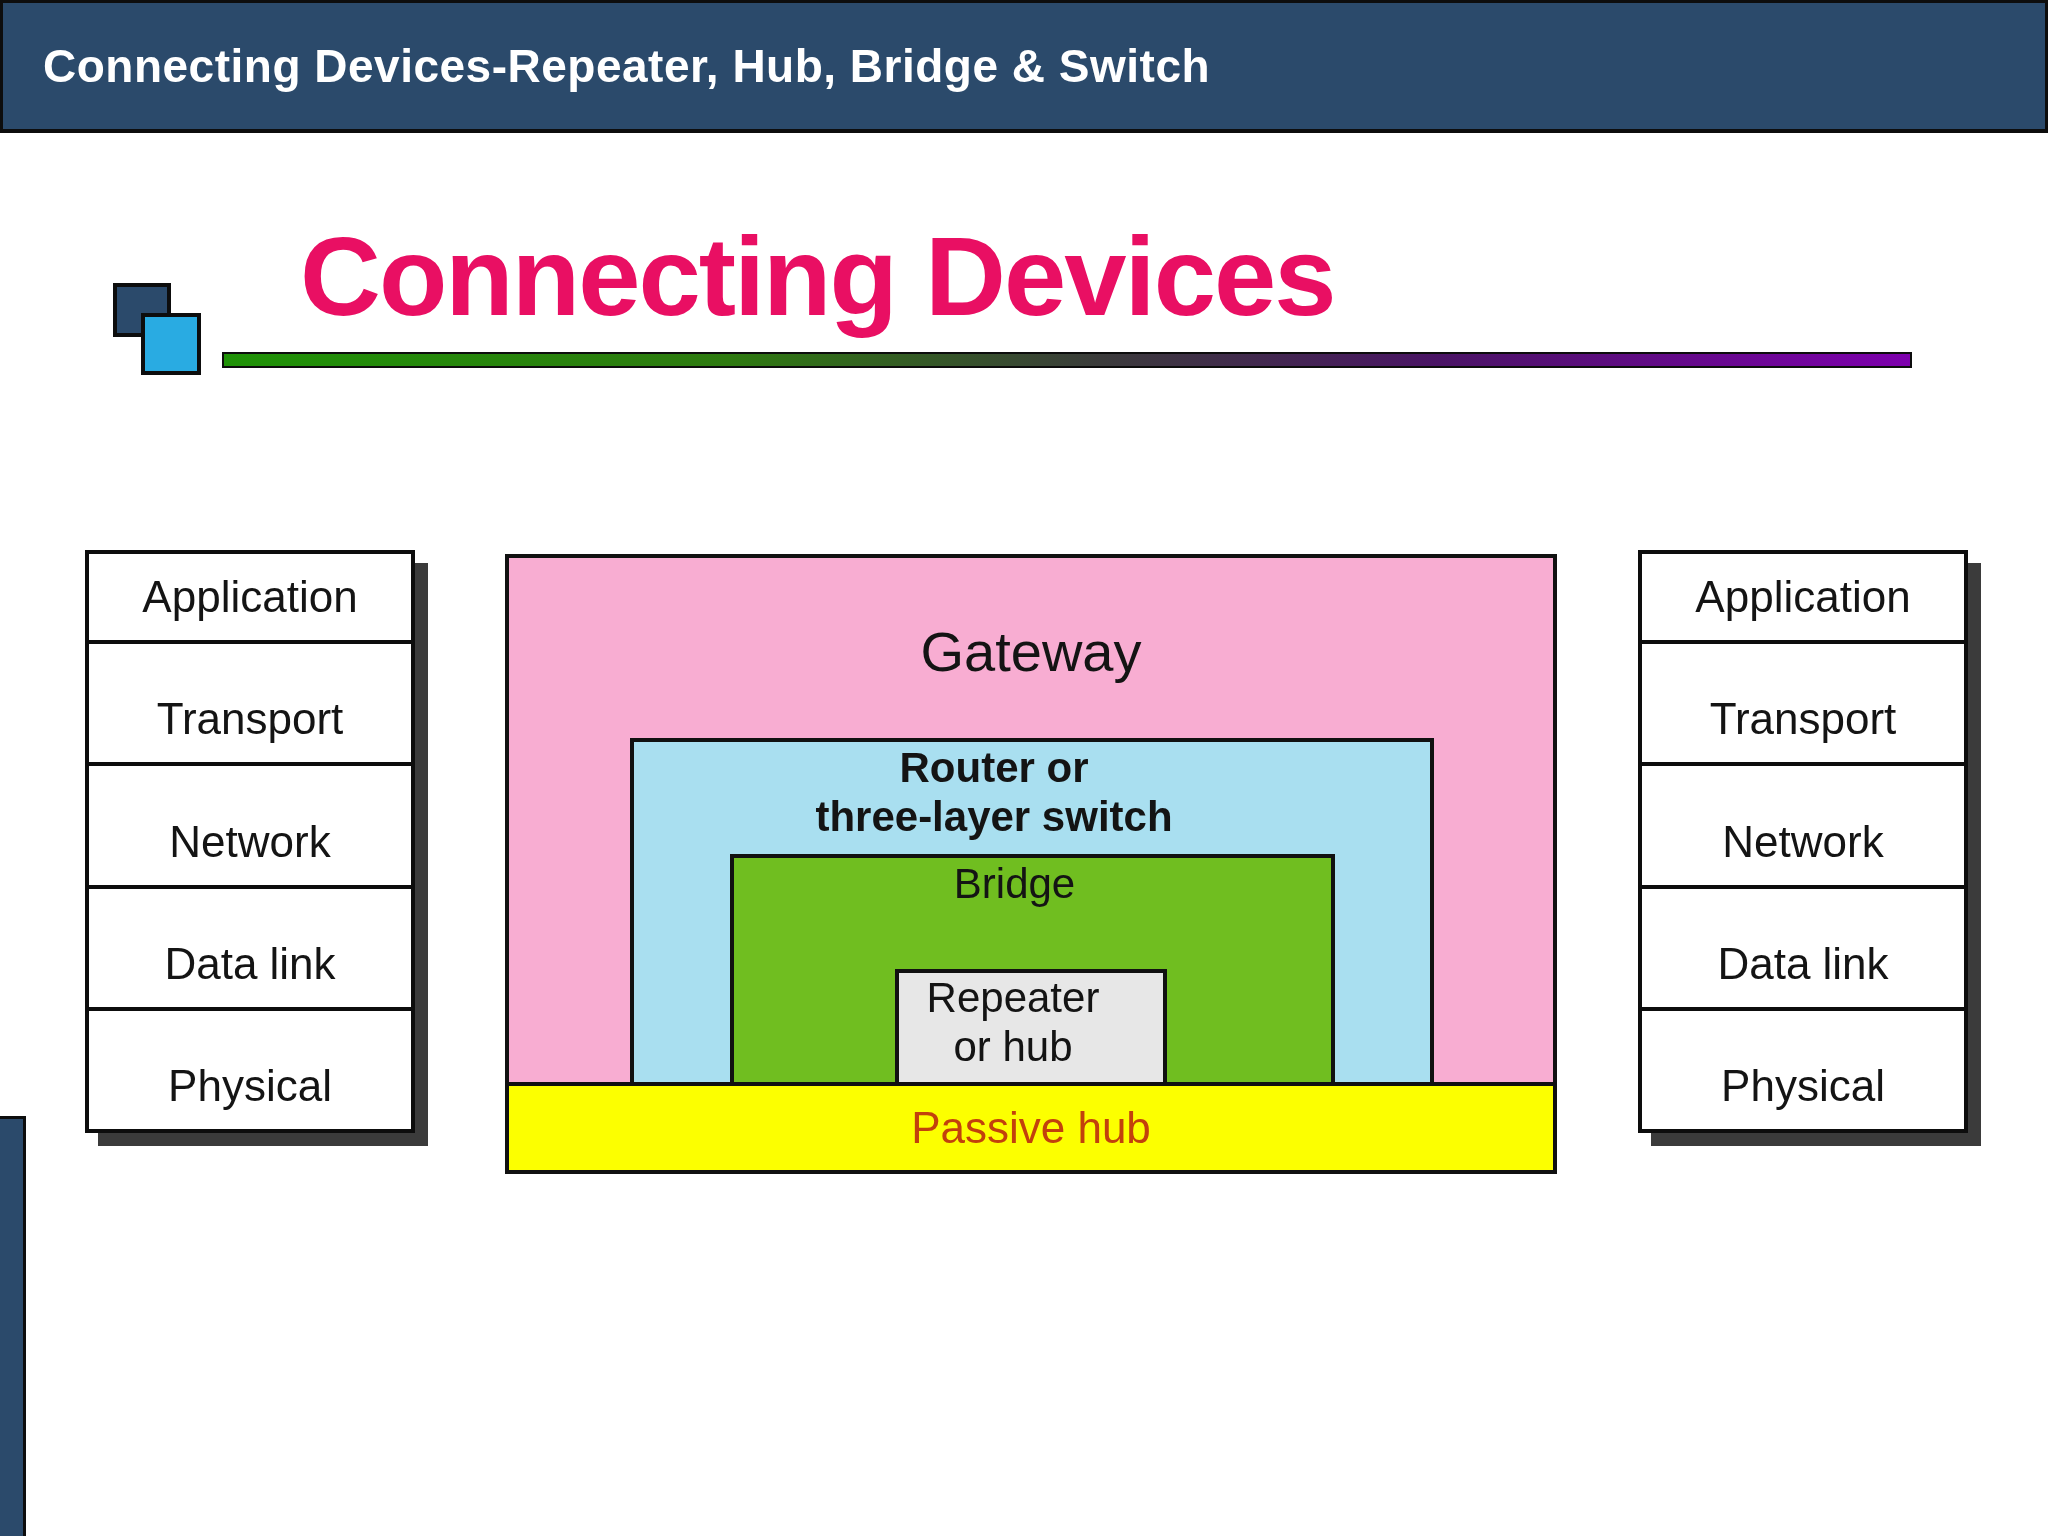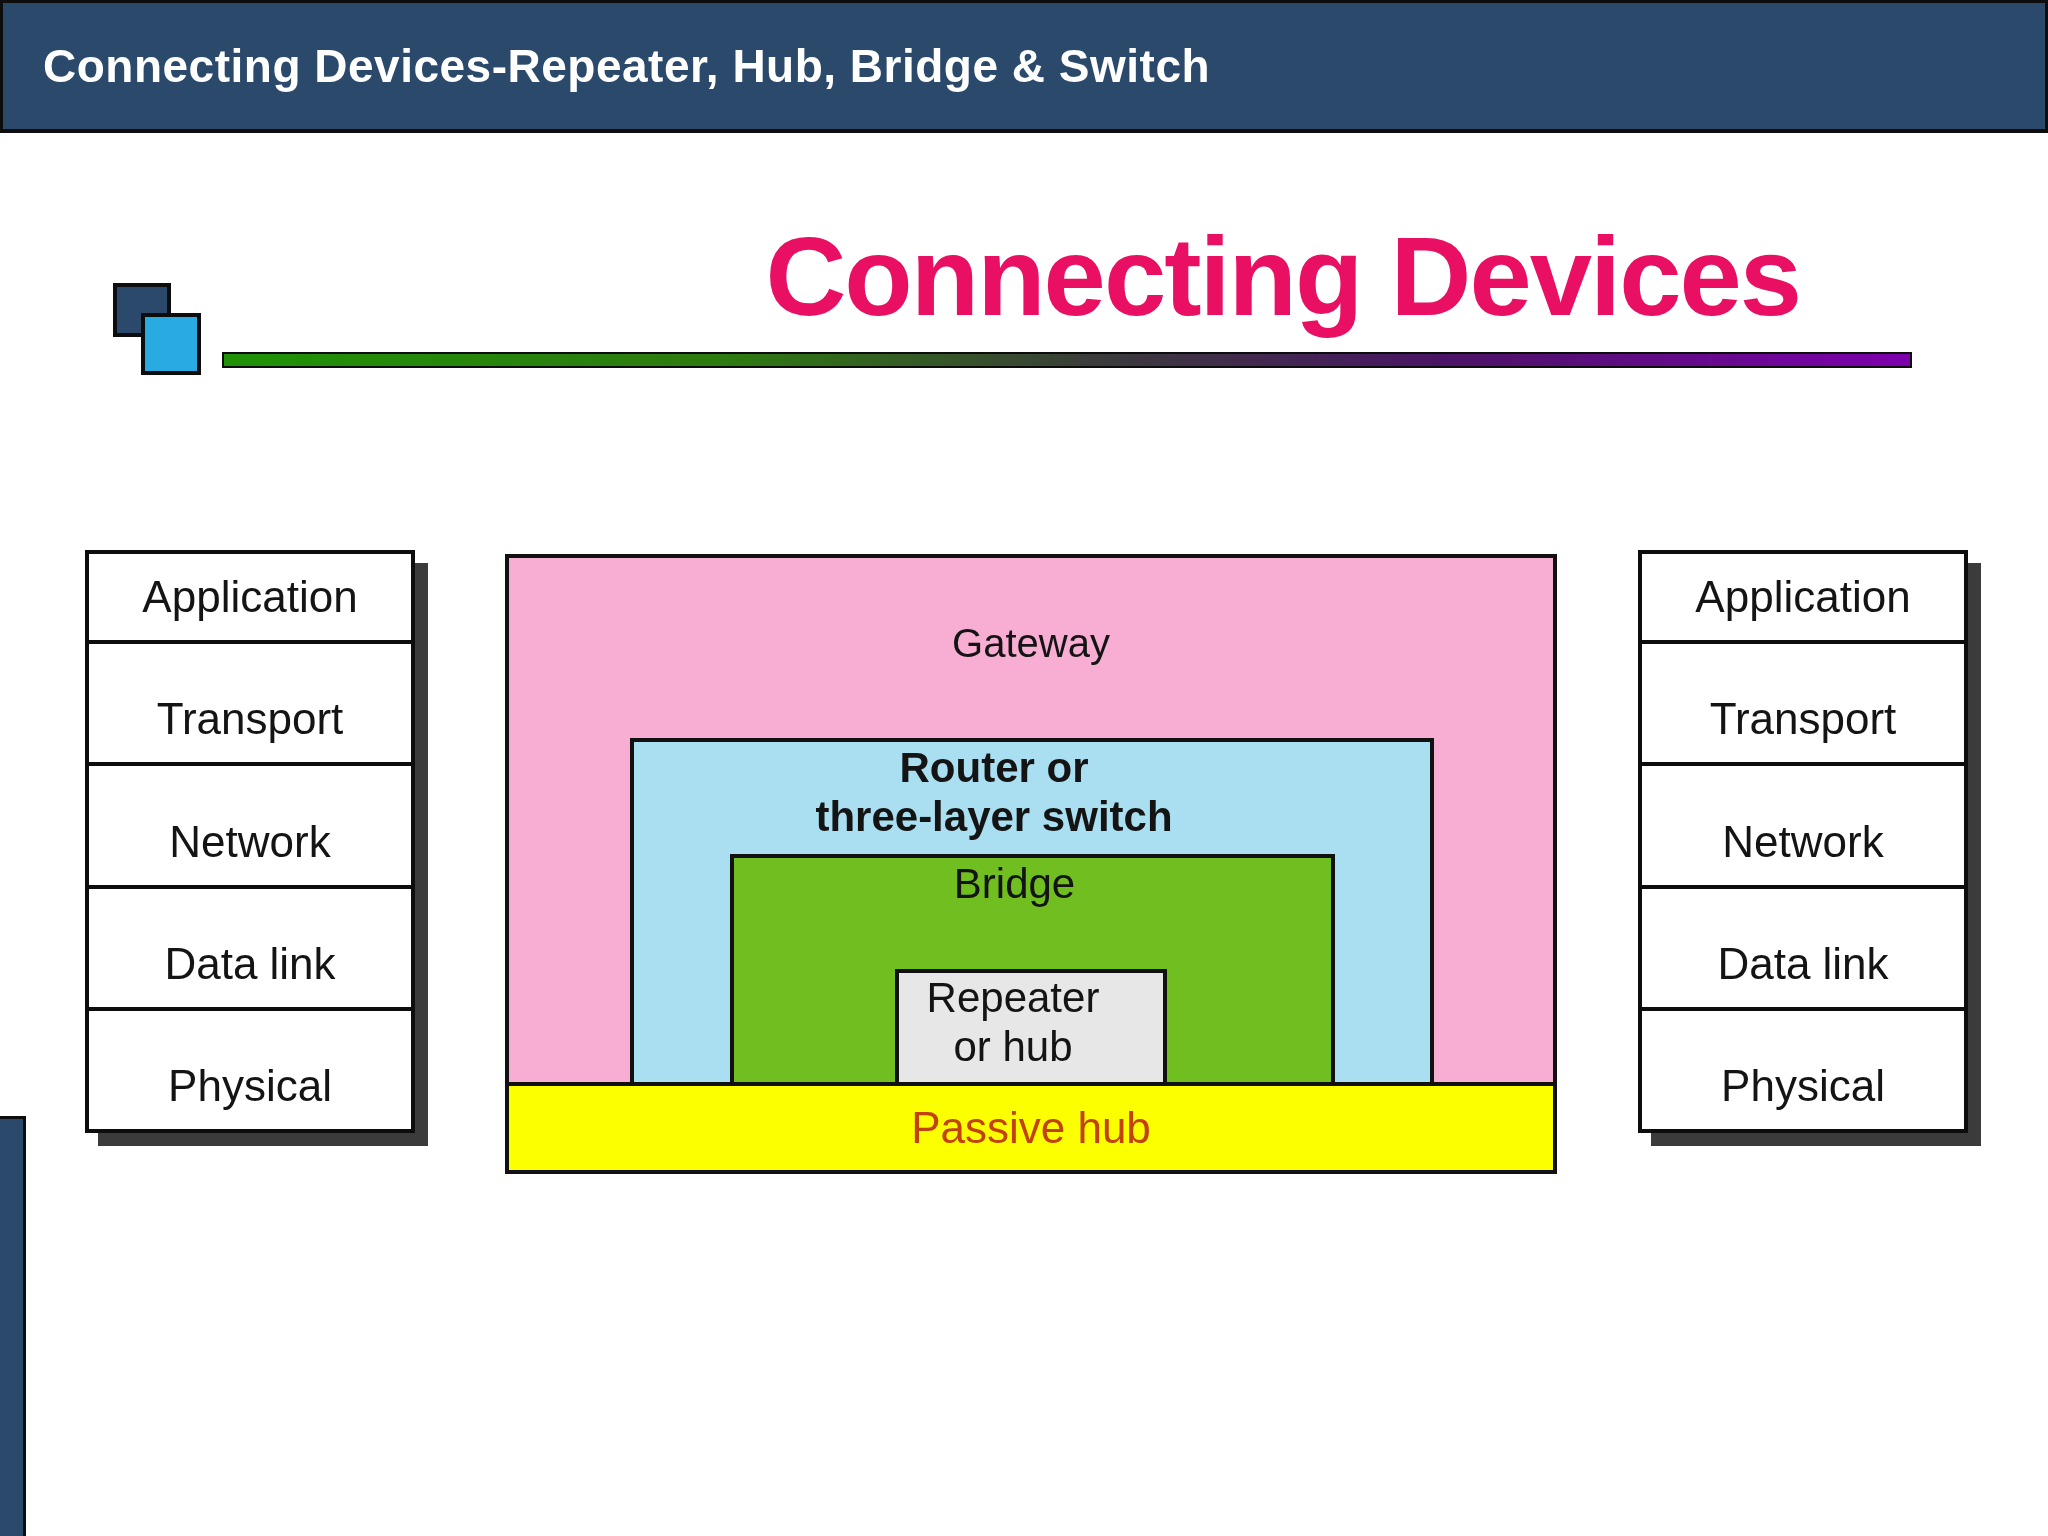--- a/index.html
+++ b/index.html
@@ -12,21 +12,21 @@
     position:absolute;left:0;top:0;width:2048px;height:133px;box-sizing:border-box;
     background:#2B4A6B;border:3px solid #0d0d0d;border-bottom-width:4px;
     display:flex;align-items:center;
   }
   .header .htitle{
     color:#ffffff;font-size:46px;font-weight:bold;letter-spacing:0.5px;padding-left:40px;
     white-space:nowrap;
   }
   
   .slide-title{
-    position:absolute;left:300px;top:218px;width:1500px;text-align:right;
+    position:absolute;left:300px;top:218px;width:1500px;text-align:left;
     color:#E90F63;font-size:112px;font-weight:bold;letter-spacing:-2px;line-height:1.05;
     white-space:nowrap;
   }
   .sq-dark{
     position:absolute;left:113px;top:283px;width:58px;height:54px;box-sizing:border-box;
     background:#2B4A6B;border:4px solid #0d0d0d;z-index:1;
   }
   .sq-light{
     position:absolute;left:141px;top:313px;width:60px;height:62px;box-sizing:border-box;
     background:#29ABE2;border:4px solid #0d0d0d;z-index:2;
@@ -55,21 +55,21 @@
   .router-box{left:630px;top:738px;width:804px;height:344px;background:#A9DFF0;}
   .bridge-box{left:730px;top:854px;width:605px;height:228px;background:#70BE20;}
   .repeater-box{left:895px;top:969px;width:272px;height:113px;background:#E7E7E7;}
   .passive-hub{
     position:absolute;left:505px;top:1082px;width:1052px;height:92px;box-sizing:border-box;
     background:#FCFF00;border:4px solid #111;
     display:flex;align-items:center;justify-content:center;
     font-size:44px;color:#c2410c;
   }
   .diag-label{
-    position:absolute;text-align:center;color:#141414;font-size:40px;line-height:1.16;
+    position:absolute;text-align:center;color:#141414;font-size:56px;line-height:1.16;
     z-index:5;
   }
   .lbl-gateway{left:505px;top:620px;width:1052px;}
   .lbl-router{left:630px;top:744px;width:728px;font-size:42px;font-weight:bold;}
   .lbl-bridge{left:712px;top:860px;width:605px;font-size:42px;}
   .lbl-repeater{left:895px;top:974px;width:236px;font-size:42px;}
   
   .accent-bar{
     position:absolute;left:-6px;top:1116px;width:32px;height:426px;box-sizing:border-box;
     background:#2B4A6B;border:3px solid #0d0d0d;

